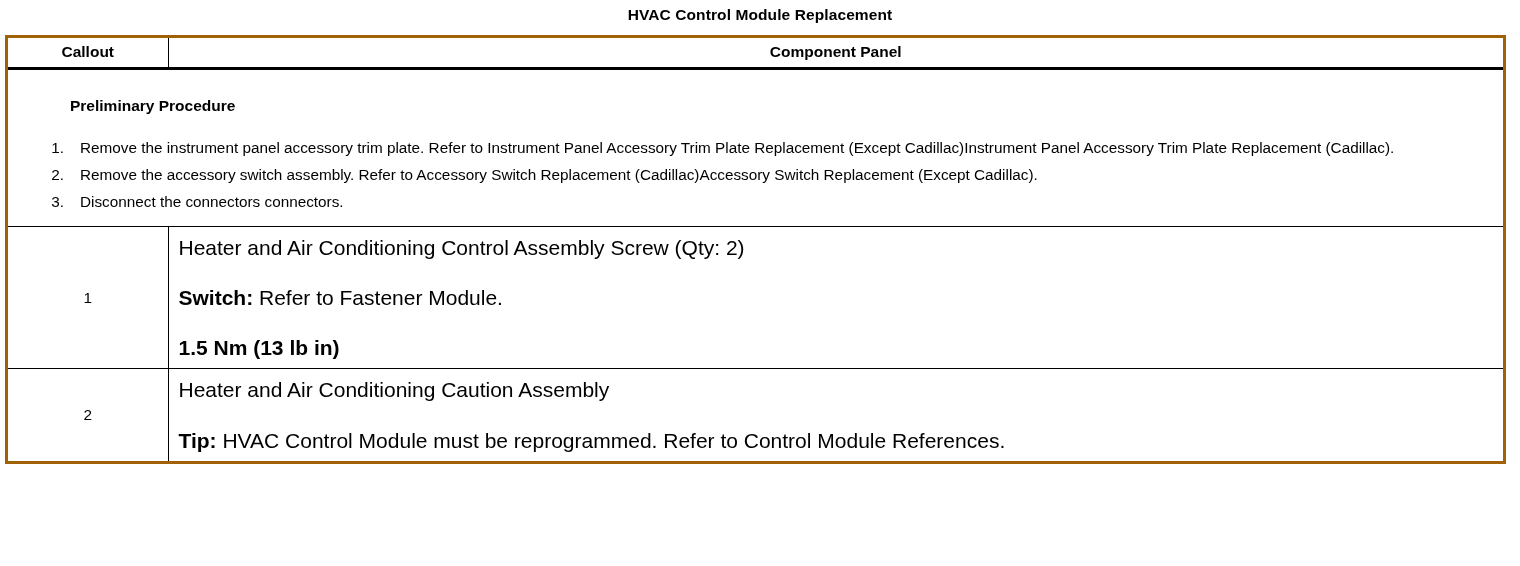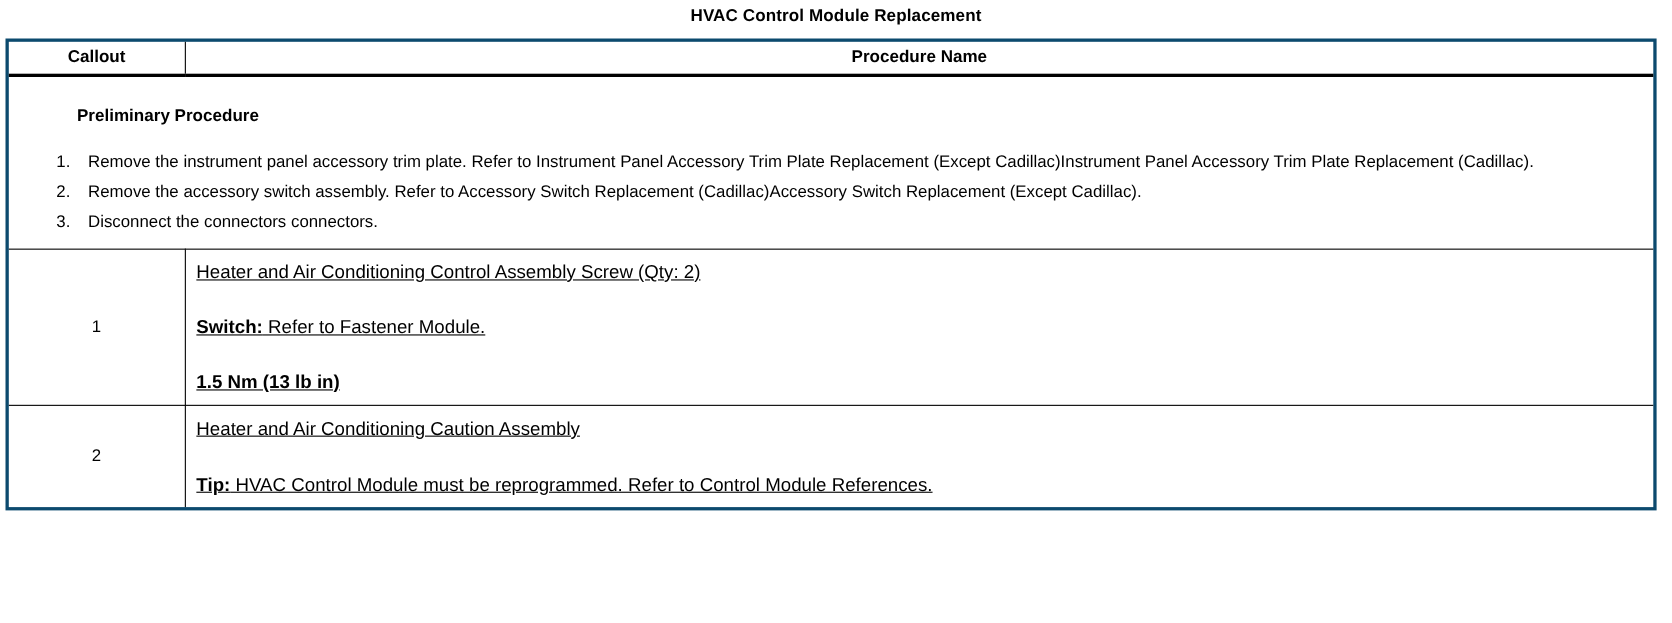--- a/index.html
+++ b/index.html
@@ -27,21 +27,21 @@
     font-size: 15.5px;
     font-weight: bold;
     line-height: 20px;
     padding-top: 5px;
     letter-spacing: 0.1px;
   }
 
   .table-wrap {
     margin: 10px 14px 0 5px;
     width: 1501px;
-    border: 3px solid #0c4a6e;
+    border: 3px solid #a16207;
     border-top-width: 3px;
     box-sizing: border-box;
   }
 
   table.spec {
     width: 100%;
     border-collapse: collapse;
     table-layout: fixed;
     font-size: 15px;
   }
@@ -105,23 +105,22 @@
   }
   tr.comp-row.row-sep > td {
     border-bottom: 1.5px solid #000;
   }
   td.comp-cell {
     vertical-align: top;
     padding: 10px 10px 10px 10px;
   }
   .comp-line {
     line-height: 21px;
-    font-size: 17px;
+    font-size: 21px;
     margin: 0 0 0 0;
-    text-decoration: underline;
   }
   .comp-line + .comp-line {
     margin-top: 29px;
   }
   .comp-line.tip-line + .comp-line,
   .comp-line + .comp-line.tip-line {
     margin-top: 30px;
   }
   .b { font-weight: bold; }
   .torque { font-weight: bold; }
@@ -135,21 +134,21 @@
 
   <div class="table-wrap">
     <table class="spec">
       <colgroup>
         <col class="c-callout">
         <col class="c-component">
       </colgroup>
       <thead>
         <tr class="head-row">
           <th class="th-callout">Callout</th>
-          <th class="th-component">Procedure Name</th>
+          <th class="th-component">Component Panel</th>
         </tr>
       </thead>
       <tbody>
 
         <tr>
           <td class="prelim-cell" colspan="2">
             <div class="prelim-title">Preliminary Procedure</div>
             <ol class="prelim-list">
               <li>Remove the instrument panel accessory trim plate. Refer to Instrument Panel Accessory Trim Plate Replacement (Except Cadillac)Instrument Panel Accessory Trim Plate Replacement (Cadillac).</li>
               <li>Remove the accessory switch assembly. Refer to Accessory Switch Replacement (Cadillac)Accessory Switch Replacement (Except Cadillac).</li>

